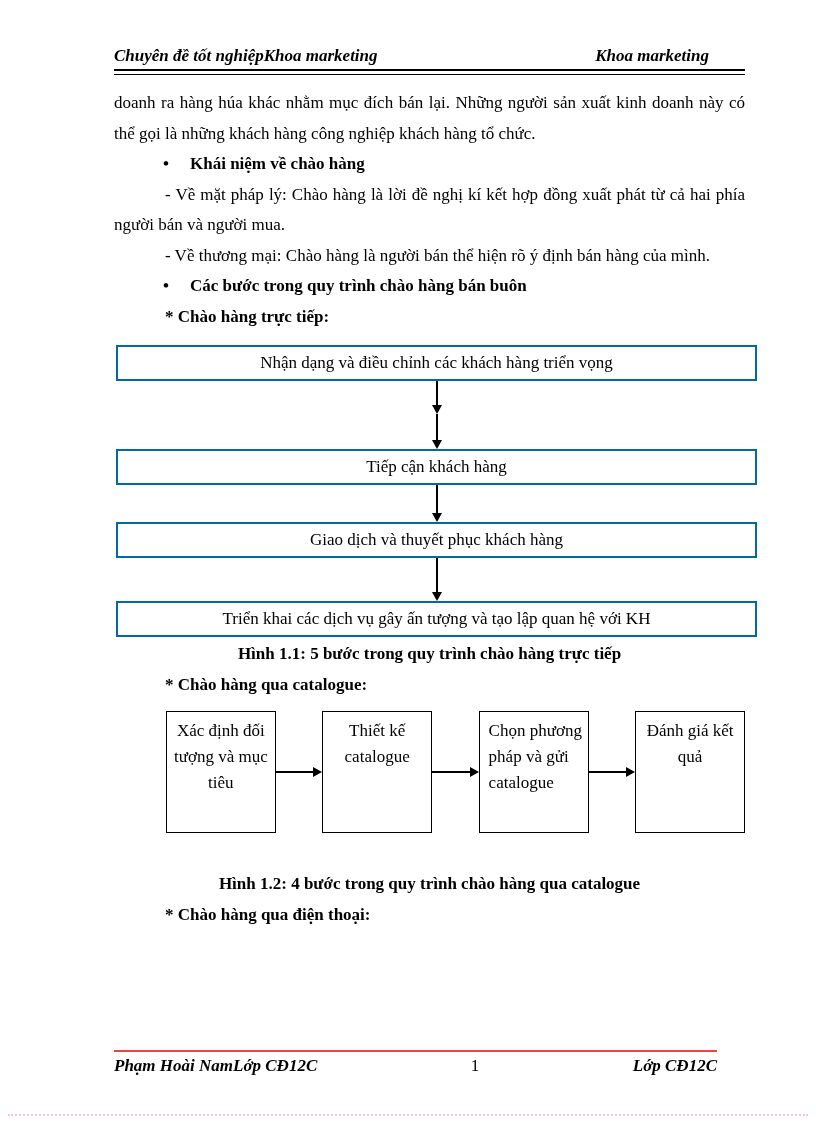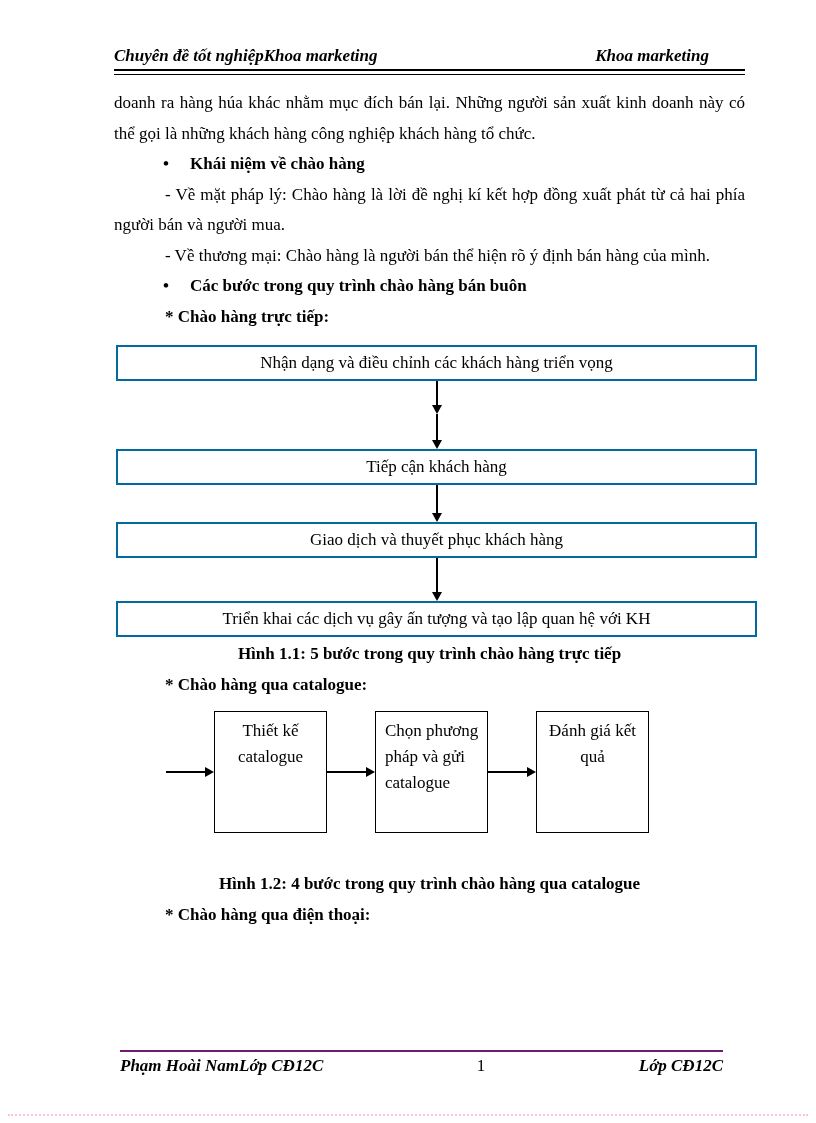--- a/index.html
+++ b/index.html
@@ -101,24 +101,24 @@
   .harrow .head {
     width: 0; height: 0;
     border-top: 5px solid transparent;
     border-bottom: 5px solid transparent;
     border-left: 9px solid #000;
   }
   .cap2 { margin-top: 36px; }
   
   .footer {
     position: absolute;
-    left: 120px;
+    left: 114px;
     top: 1050px;
     width: 603px;
-    border-top: 2px solid #701a75;
+    border-top: 2px solid #ef4444;
   }
   .footer-row {
     display: flex;
     justify-content: space-between;
     align-items: baseline;
     padding-top: 2px;
     line-height: 24px;
   }
   .footer-row .left, .footer-row .right { font-weight: bold; font-style: italic; }
   .footer-row .pageno { font-weight: normal; font-style: normal; }
@@ -181,20 +181,21 @@
         <div class="head"></div>
       </div>
     <div class="vbox">Triển khai các dịch vụ gây ấn tượng và tạo lập quan hệ với KH</div>
   </div>
 
   <p class="fig-caption">Hình 1.1: 5 bước trong quy trình chào hàng trực tiếp</p>
 
   <p class="star-line">* Chào hàng qua catalogue:</p>
 
   <div class="hchart">
+    <div class="hbox">Xác định đối tượng và mục tiêu</div>
     <div class="harrow">
         <div class="shaft"></div>
         <div class="head"></div>
       </div>
     <div class="hbox">Thiết kế catalogue</div>
     <div class="harrow">
         <div class="shaft"></div>
         <div class="head"></div>
       </div>
     <div class="hbox left-text">Chọn phương pháp và gửi catalogue</div>

